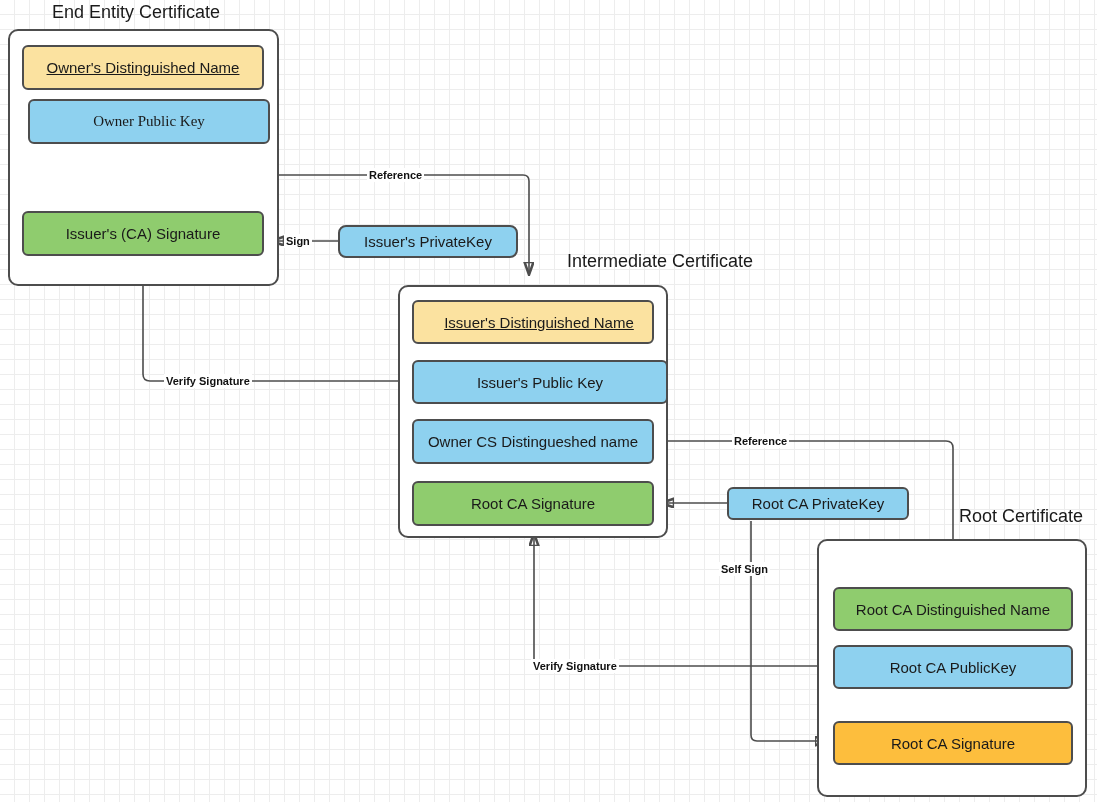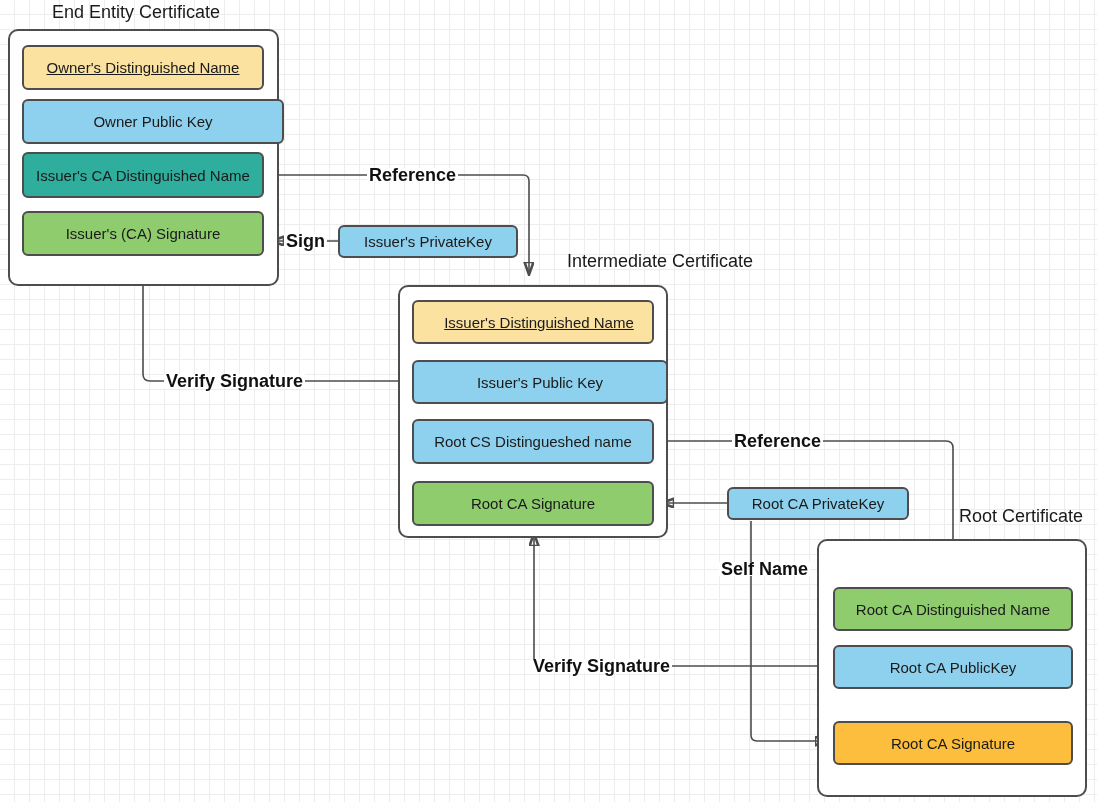--- a/index.html
+++ b/index.html
@@ -89,21 +89,21 @@
   }
   #connectors path, #connectors line {
     fill: none;
     stroke: #4d4d4d;
     stroke-width: 1.6;
   }
 
   
   .edge-label {
     position: absolute;
-    font-size: 18px;
+    font-size: 11px;
     font-weight: bold;
     color: #111111;
     background: #ffffff;
     padding: 0 2px;
     white-space: nowrap;
     line-height: 14px;
   }
 </style>
 </head>
 <body>
@@ -131,37 +131,36 @@
 
     <path d="M 751,521 L 751,735 Q 751,741 757,741 L 827,741" marker-end="url(#arrowhead)"></path>
   </svg>
 
   <div class="group-title" style="left:52px; top:3px;">End Entity Certificate</div>
 
   <div class="container-box" style="left:8px; top:29px; width:271px; height:257px;"></div>
 
   <div class="field c-yellow" style="left:22px; top:45px; width:242px; height:45px;">Owner's Distinguished Name</div>
 
-  <div class="field c-blue" style="left:22px; top:99px; width:262px; height:45px;">Owner Public  Key</div>
+  <div class="field c-blue" style="left:28px; top:99px; width:242px; height:45px;font-family:Liberation Serif, serif;">Owner Public  Key</div>
 
-  <div class="field c-teal" style="left:22px; top:152px; width:242px; height:46px;">Issuer's CA Distinguished Name</div>
 
   <div class="field c-green" style="left:22px; top:211px; width:242px; height:45px;">Issuer's (CA) Signature</div>
 
-  <div class="keybox" style="left:338px; top:225px; width:180px; height:33px;">Issuer's PrivateKey</div>
+  <div class="keybox" style="left:338px; top:225px; width:180px; height:33px;border-radius:8px;">Issuer's PrivateKey</div>
 
   <div class="group-title" style="left:567px; top:252px;">Intermediate Certificate</div>
 
   <div class="container-box" style="left:398px; top:285px; width:270px; height:253px;"></div>
 
   <div class="field c-yellow" style="left:412px; top:300px; width:242px; height:44px;padding-left:18px;">Issuer's Distinguished Name</div>
 
   <div class="field c-blue" style="left:412px; top:360px; width:256px; height:44px;">Issuer's Public  Key</div>
 
-  <div class="field c-blue" style="left:412px; top:419px; width:242px; height:45px;">Root CS Distingueshed name</div>
+  <div class="field c-blue" style="left:412px; top:419px; width:242px; height:45px;">Owner CS Distingueshed name</div>
 
   <div class="field c-green" style="left:412px; top:481px; width:242px; height:45px;">Root CA Signature</div>
 
   <div class="keybox" style="left:727px; top:487px; width:182px; height:33px;">Root CA PrivateKey</div>
 
   <div class="group-title" style="left:959px; top:507px;">Root Certificate</div>
 
   <div class="container-box" style="left:817px; top:539px; width:270px; height:258px;"></div>
 
   <div class="field c-green" style="left:833px; top:587px; width:240px; height:44px;">Root CA Distinguished Name</div>
@@ -173,15 +172,15 @@
   <div class="edge-label" style="left:367px; top:168px;">Reference</div>
 
   <div class="edge-label" style="left:284px; top:234px;">Sign</div>
 
   <div class="edge-label" style="left:164px; top:374px;">Verify Signature</div>
 
   <div class="edge-label" style="left:732px; top:434px;">Reference</div>
 
   <div class="edge-label" style="left:531px; top:659px;">Verify Signature</div>
 
-  <div class="edge-label" style="left:719px; top:562px;">Self Name</div>
+  <div class="edge-label" style="left:719px; top:562px;">Self Sign</div>
 
 </div>
 
 </body></html>

